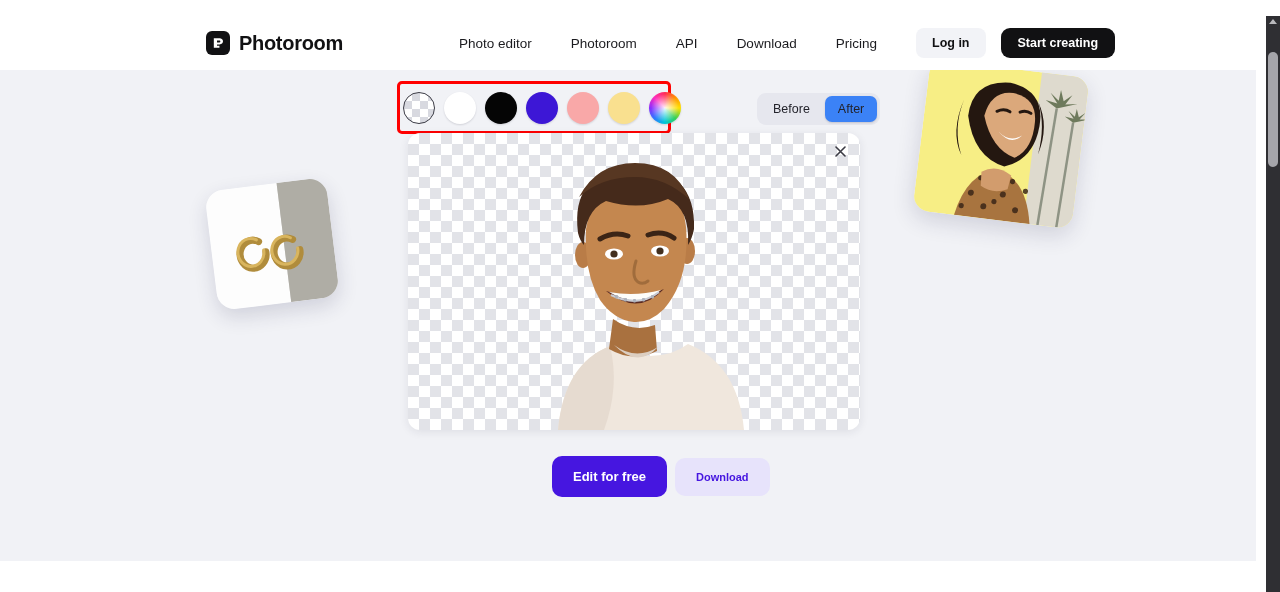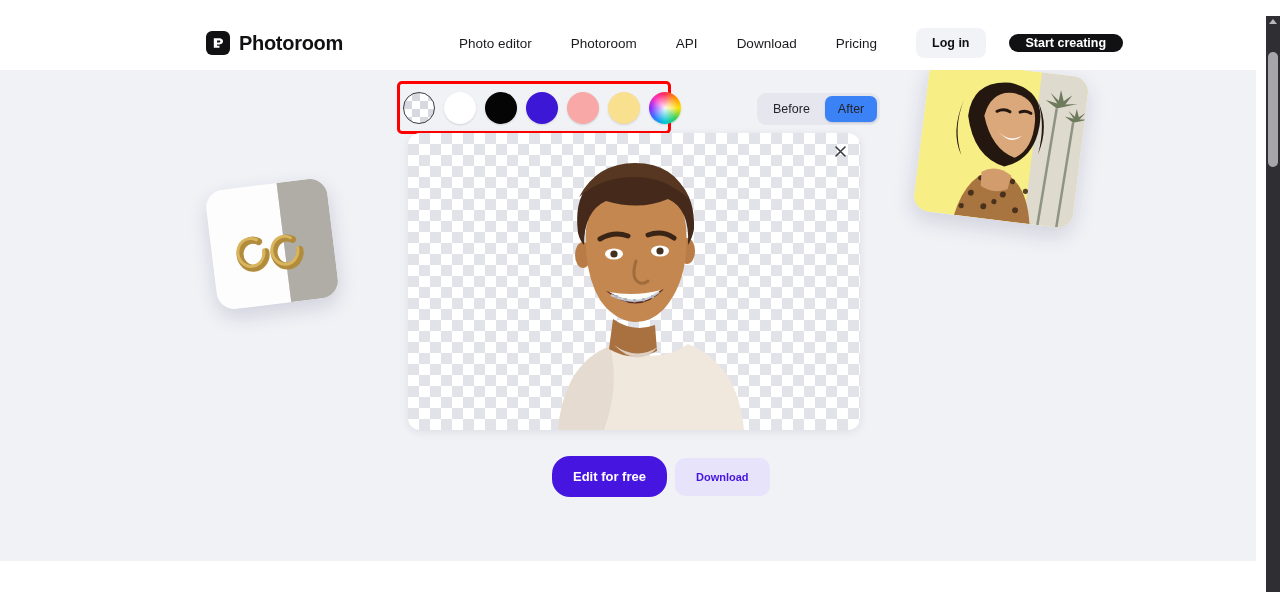--- a/index.html
+++ b/index.html
@@ -24,21 +24,21 @@
     width: 24px; height: 24px; border-radius: 6px; background: #111113;
     display: flex; align-items: center; justify-content: center;
   }
   .brand-name { font-size: 20px; font-weight: bold; color: #111113; letter-spacing: -0.3px; }
 
   .nav { position: absolute; left: 459px; display: flex; align-items: center; gap: 39px; }
   .nav-item {
     font-size: 13.5px; color: #1b1b1f; white-space: nowrap; cursor: pointer;
   }
 
-  .header-actions { position: absolute; left: 916px; display: flex; align-items: center; gap: 23px; }
+  .header-actions { position: absolute; left: 916px; display: flex; gap: 15px; }
   .btn-login {
     background: #f2f3f7; color: #111113; border: none;
     font-size: 12.5px; font-weight: bold; border-radius: 8px;
     padding: 8px 16px; cursor: pointer; font-family: inherit;
   }
   .btn-start {
     background: #111113; color: #ffffff; border: none;
     font-size: 12.5px; font-weight: bold; border-radius: 9px;
     padding: 2px 17px; cursor: pointer; font-family: inherit;
   }
@@ -116,21 +116,21 @@
   
   .subject { position: absolute; left: 0; top: 0; width: 452px; height: 297px; }
 
   
   .actions {
     position: absolute; left: 552px; top: 386px;
     display: flex; align-items: center; gap: 8px;
   }
   .btn-edit {
     background: #4616e0; color: #ffffff; border: none;
-    font-size: 13px; font-weight: bold; border-radius: 18px;
+    font-size: 13px; font-weight: bold; border-radius: 10px;
     padding: 13px 21px; cursor: pointer; font-family: inherit;
   }
   .btn-download {
     background: #e7e3fb; color: #4616e0; border: none;
     font-size: 11px; font-weight: bold; border-radius: 10px;
     padding: 13px 21px; cursor: pointer; font-family: inherit;
   }
 
   
   .card-left {

